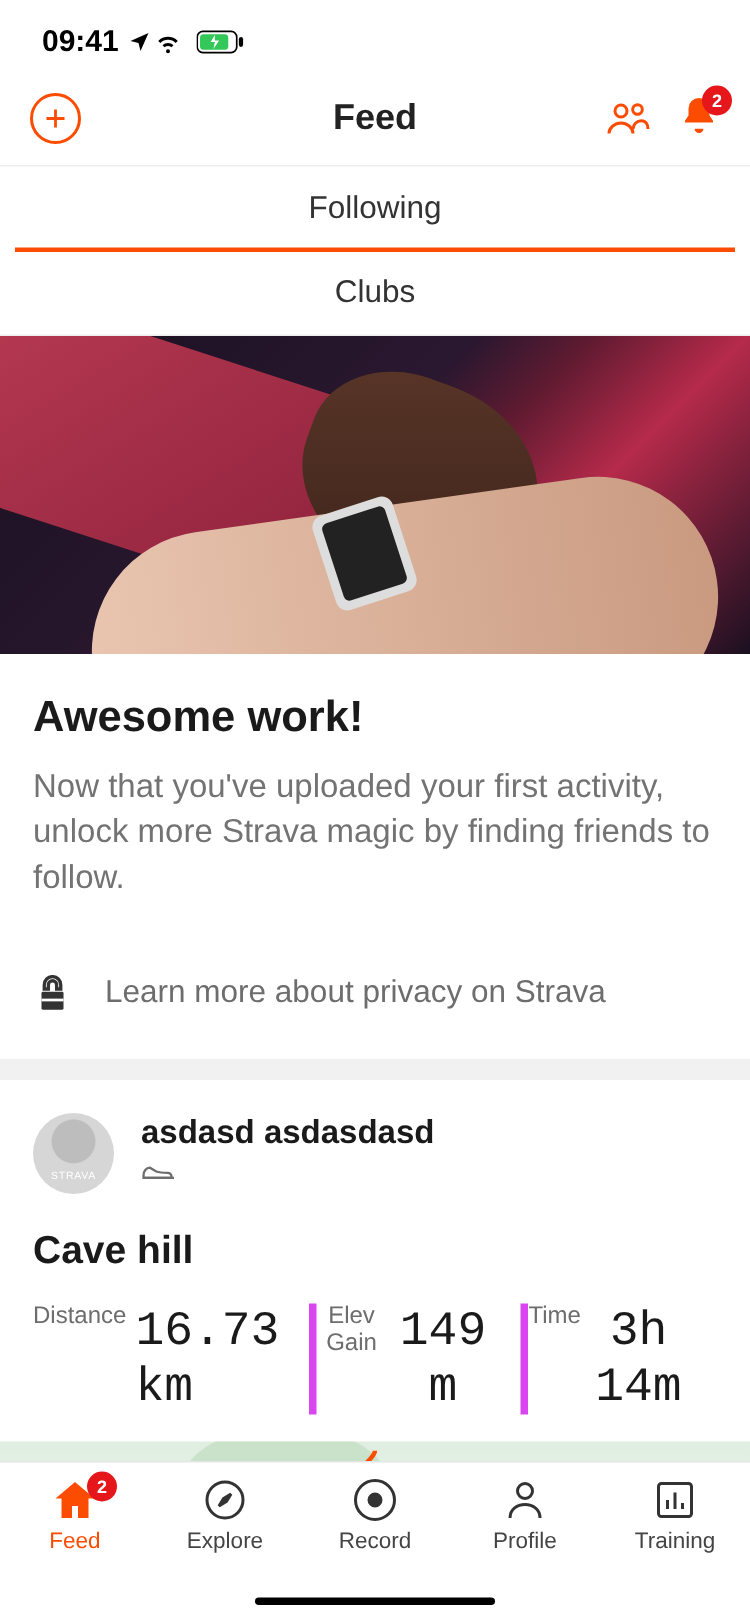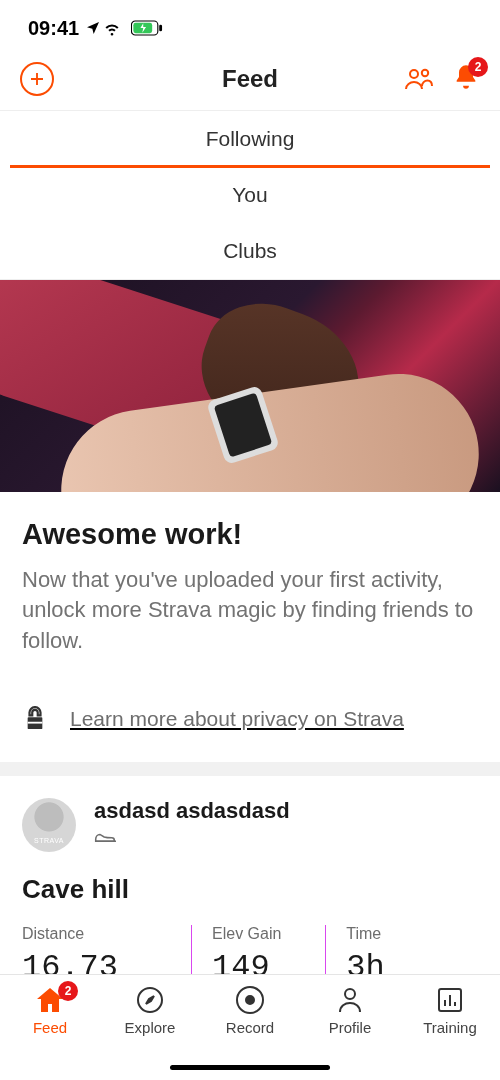--- a/index.html
+++ b/index.html
@@ -31,37 +31,37 @@
   .hero .arm1 { position:absolute; width:320px; height:140px; background:linear-gradient(130deg,#b83a52,#8a1f3a); left:-40px; top:10px; border-radius:60px; transform:rotate(18deg); }
   .hero .arm2 { position:absolute; width:420px; height:160px; background:linear-gradient(90deg,#e9c5b0,#c99a80); left:60px; bottom:-60px; border-radius:80px; transform:rotate(-8deg); }
   .hero .hand { position:absolute; width:160px; height:130px; background:linear-gradient(160deg,#5a3628,#3b2219); left:200px; top:30px; border-radius:40% 50% 40% 50%; transform:rotate(20deg); }
   .hero .watch { position:absolute; width:56px; height:66px; background:#ddd; left:215px; top:112px; border-radius:8px; transform:rotate(-18deg); }
   .hero .watch::after { content:""; position:absolute; inset:6px; background:#222; border-radius:4px; }
 
   
   .promo { padding: 26px 22px 20px; }
   .promo h2 { font-size: 29px; font-weight: 800; color:#1a1a1a; margin-bottom: 14px; }
   .promo p { font-size: 22px; color:#737373; line-height:1.38; }
-  .privacy-row { display:flex; align-items:center; gap:24px; padding: 30px 24px 30px; text-decoration: underline; }
+  .privacy-row { display:flex; align-items:flex-start; gap:24px; padding: 30px 24px 30px; }
   .privacy-row span { font-size: 21px; color:#6d6d6d; }
 
   .divider { height: 14px; background:#f1f1f1; }
 
   
   .activity { padding: 22px 22px 0; }
   .act-header { display:flex; gap:18px; align-items:flex-start; }
   .avatar { width:54px; height:54px; border-radius:50%; background: radial-gradient(circle at 50% 35%, #bdbdbd 0 32%, #d6d6d6 34% 100%); display:flex; align-items:flex-end; justify-content:center; font-size:7px; color:#fff; letter-spacing:0.5px; padding-bottom:8px;}
   .act-meta { display:flex; flex-direction:column; gap:6px; }
   .act-name { font-size:22px; font-weight:700; color:#1a1a1a; }
   .act-date-row { display:flex; align-items:center; gap:10px; color:#6d6d6d; font-size:17px; }
   .act-title { font-size:26px; font-weight:800; color:#1a1a1a; margin:22px 0 20px; }
 
   .stats { display:flex; }
-  .stat { display:flex; flex-direction:column; gap:6px; padding-right:20px;}
-  .stat + .stat { border-left:1px solid #d946ef; padding-left:20px;}
+  .stat { display:flex; flex-direction:row; gap:6px; padding-right:20px;}
+  .stat + .stat { border-left:5px solid #d946ef; text-align:center;}
   .stat-label { font-size:16px; color:#6d6d6d; }
   .stat-value { font-size:32px; color:#1a1a1a;font-family:Liberation Mono, monospace; }
 
   
   .map { height: 86px; margin-top:18px; background: linear-gradient(180deg,#dfeee0 0%, #e8f2e9 40%, #bcd9e8 60%, #cfe4ee 100%); position:relative; overflow:hidden;}
   .map .route { position:absolute; left:230px; top:6px; }
   .map .label { position:absolute; right:6px; top:36px; font-size:10px; color:#444; }
   .map .green1 { position:absolute; left:120px; top:-10px; width:140px; height:80px; background:#c6e0c6; border-radius:50%; opacity:.9;}
   .map .road { position:absolute; left:-20px; top:50px; width:540px; height:18px; background:#f4ecd8; transform:rotate(-2deg);}
 
@@ -116,21 +116,20 @@
       <svg width="28" height="28" viewBox="0 0 24 24" fill="#fc4c02">
           <path d="M12 2a6 6 0 00-6 6v4l-2 3v1h16v-1l-2-3V8a6 6 0 00-6-6zm0 20a2.5 2.5 0 002.5-2.5h-5A2.5 2.5 0 0012 22z"></path>
         </svg>
       <div class="bell-badge">2</div>
     </div>
   </div>
 </div>
 
 <div class="tabs">
   <div class="tab active">Following</div>
-  <div class="tab">You</div>
   <div class="tab">Clubs</div>
 </div>
 
 <div class="hero">
   <div class="arm1"></div>
   <div class="hand"></div>
   <div class="arm2"></div>
   <div class="watch"></div>
 </div>
 

